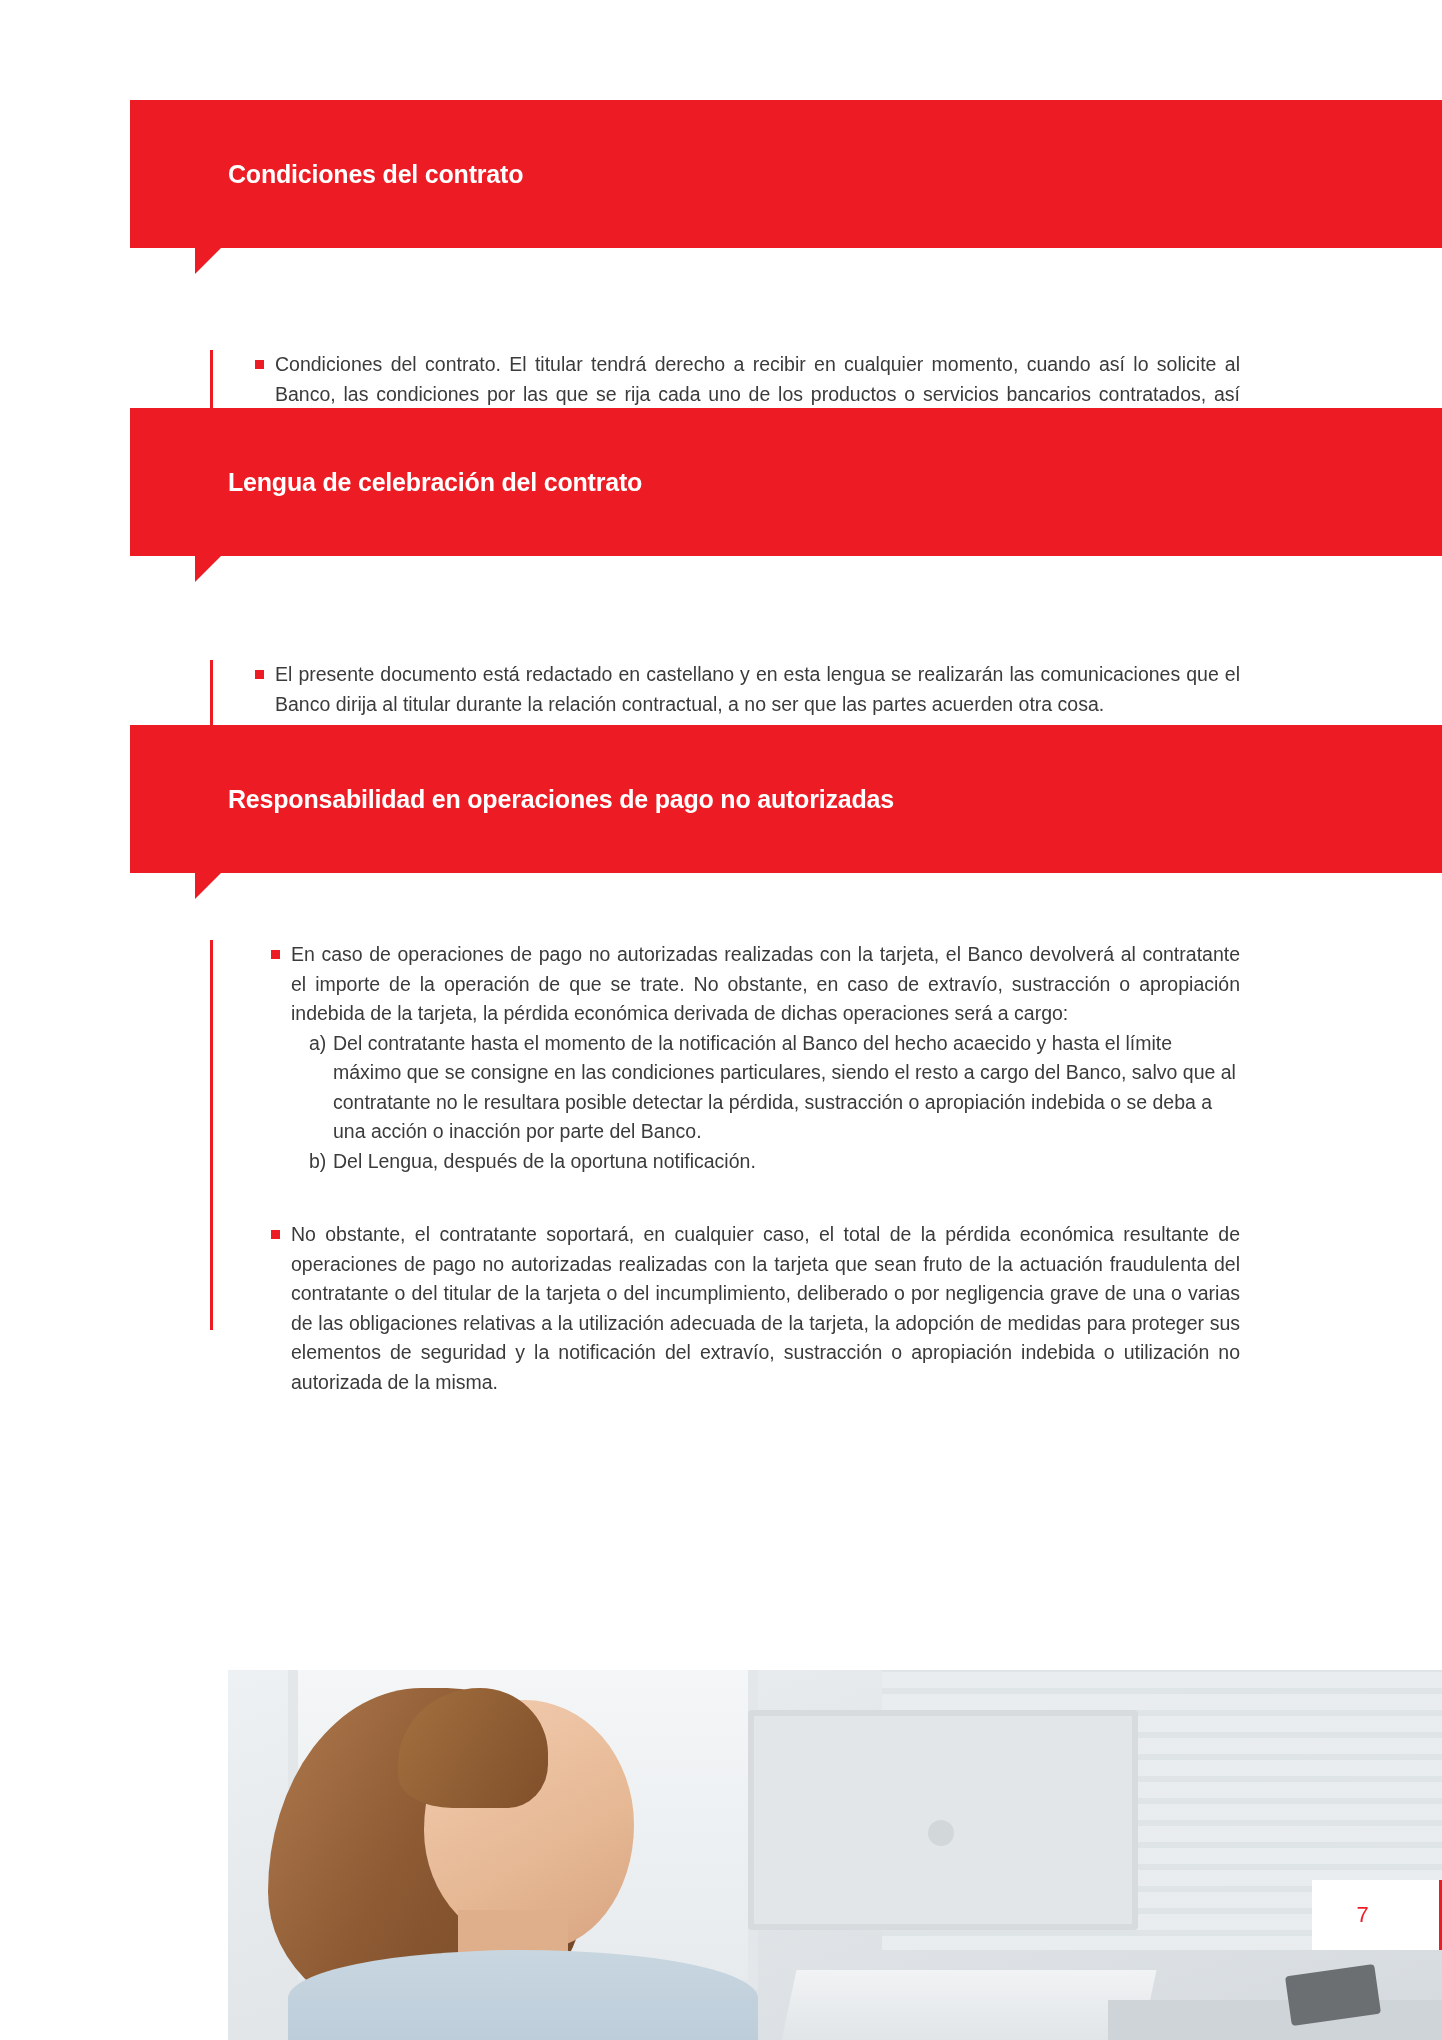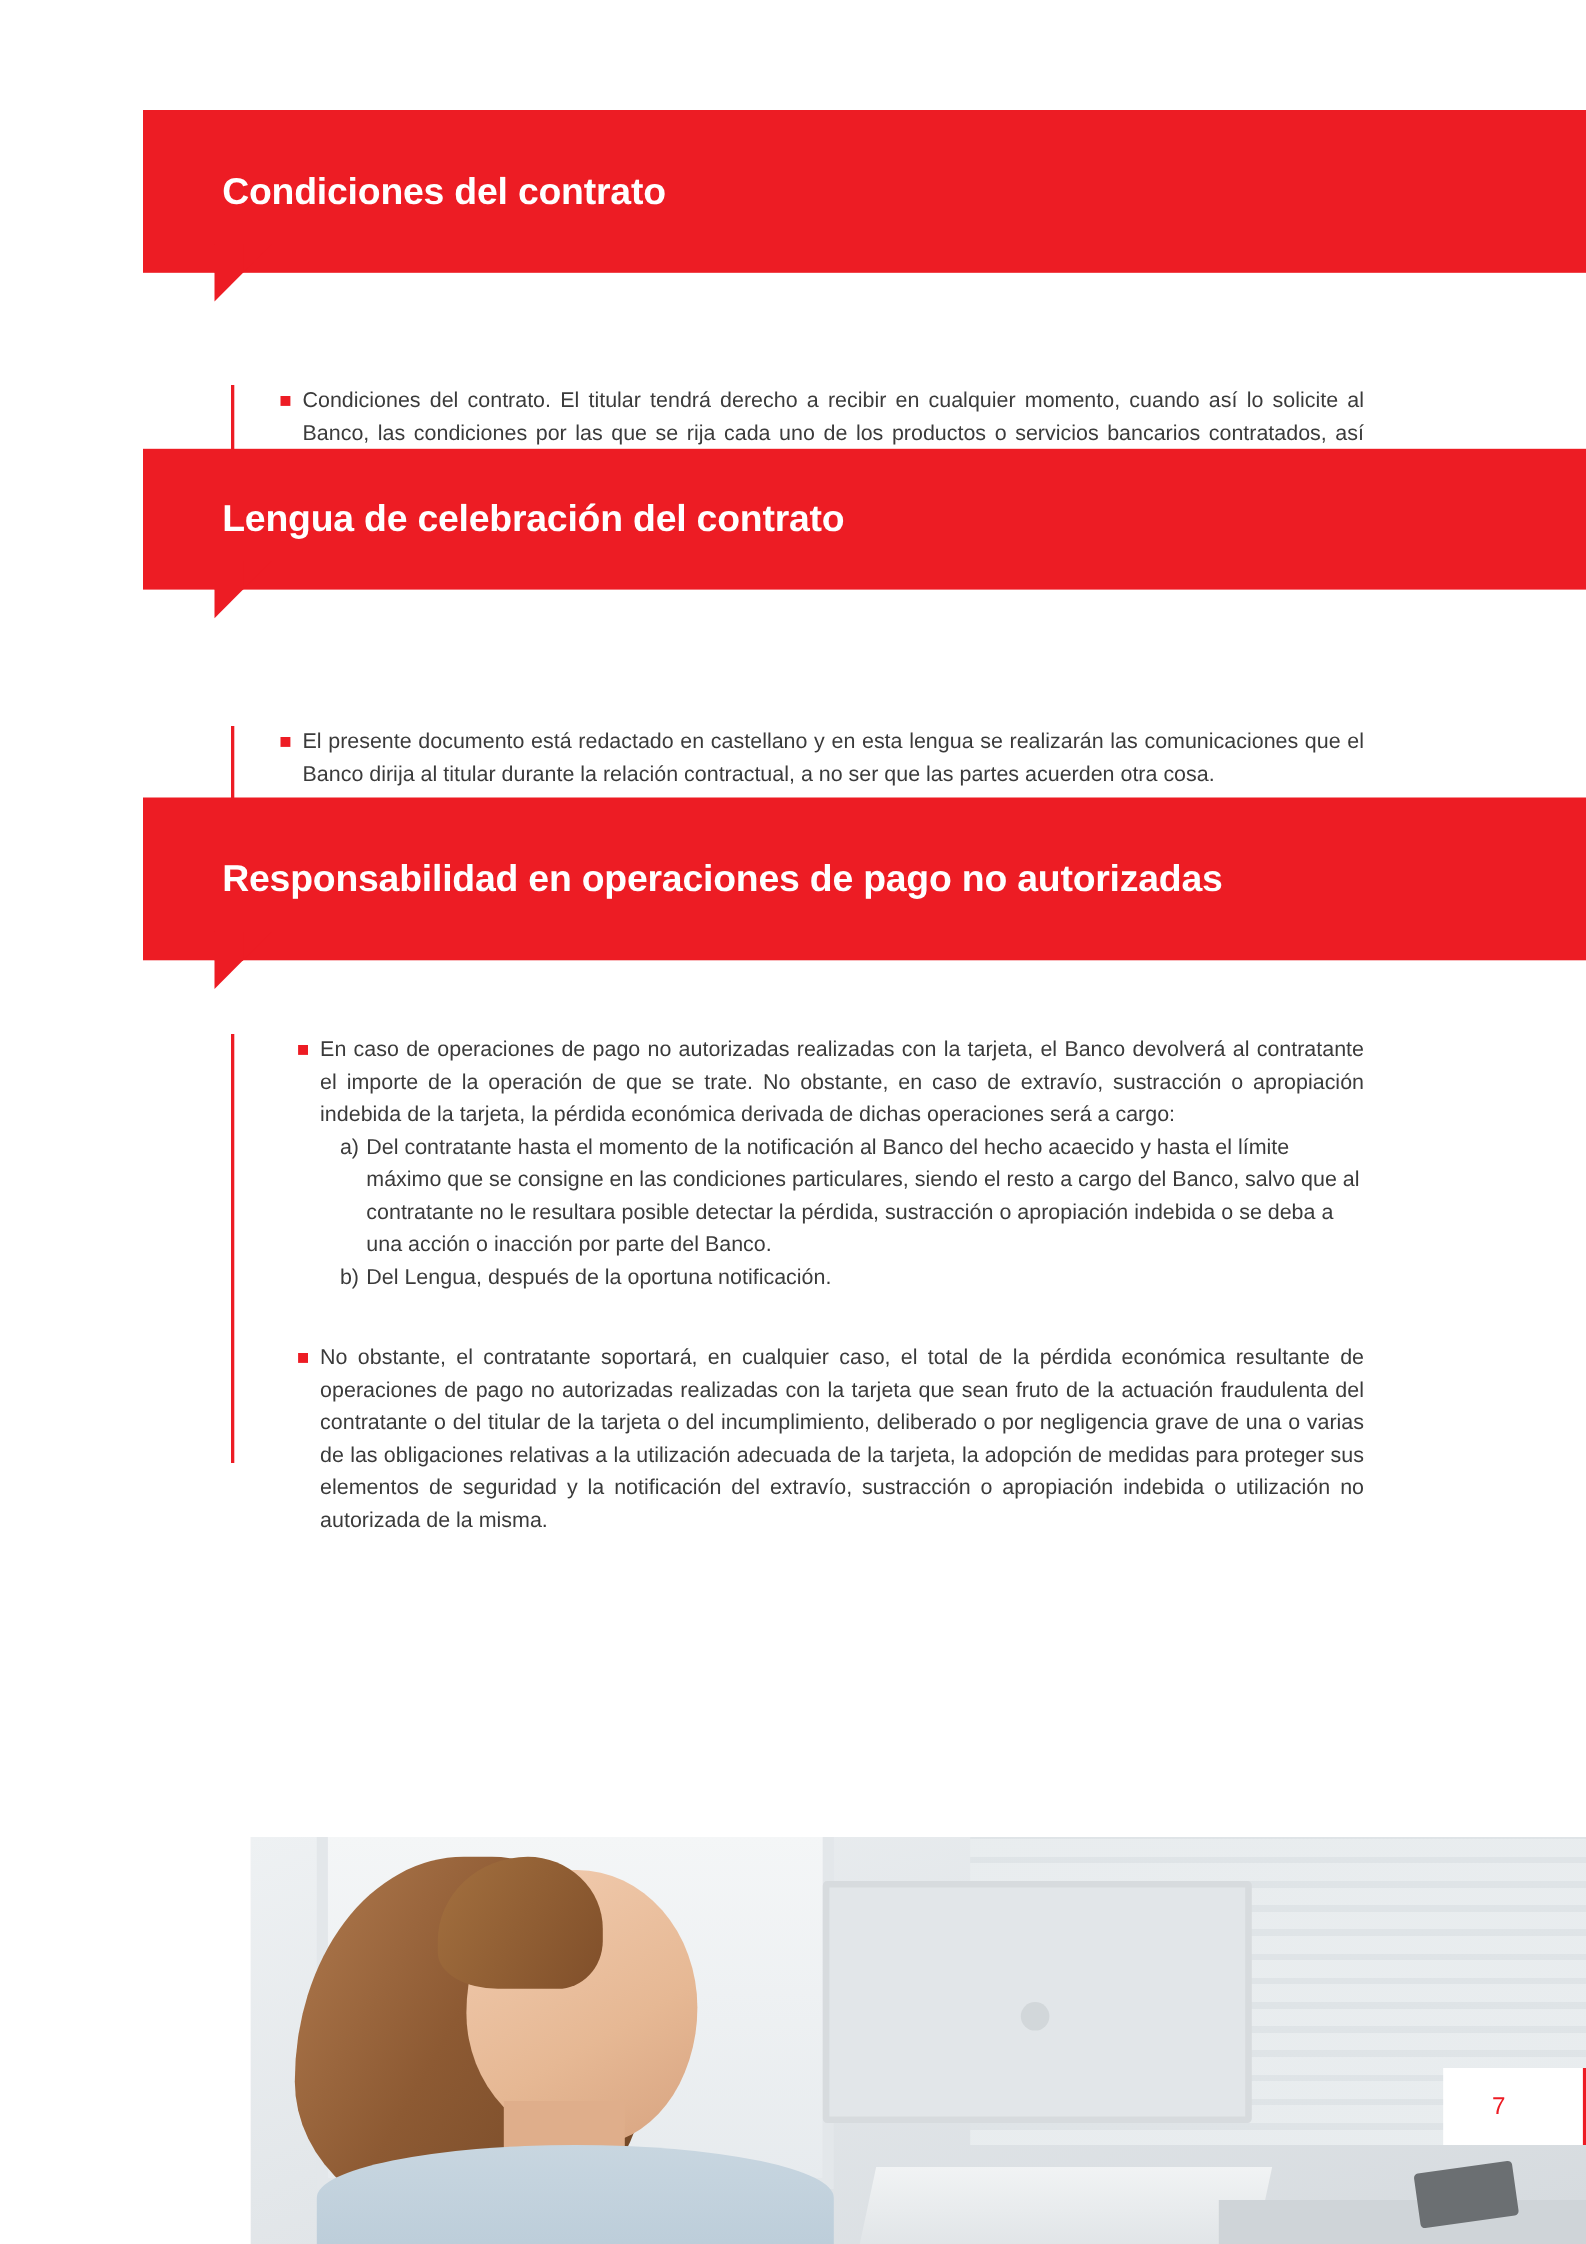--- a/index.html
+++ b/index.html
@@ -28,22 +28,22 @@
     left: 130px;
     width: 1312px;
     background: #ed1c24;
     display: flex;
     align-items: center;
   }
   .banner-title {
     color: #ffffff;
     font-weight: bold;
     letter-spacing: -0.2px;
-    margin-left: 72px;
-    font-size: 34px;
+    margin-left: 98px;
+    font-size: 25px;
     white-space: nowrap;
   }
   .banner-notch {
     position: absolute;
     bottom: -26px;
     left: 65px;
     width: 0;
     height: 0;
     border-left: 26px solid #ed1c24;
     border-top: 26px solid #ed1c24;
@@ -253,21 +253,21 @@
     <div class="banner-notch"></div>
   </div>
 
   <div class="block" style="top:350px; height:140px;">
     <div class="para">
       <span class="bullet"></span>
       <span>Condiciones del contrato. El titular tendrá derecho a recibir en cualquier momento, cuando así lo solicite al Banco, las condiciones por las que se rija cada uno de los productos o servicios bancarios contratados, así como la información exigida por la legislación aplicable en la materia, en papel o en cualquier otro soporte duradero.</span>
     </div>
   </div>
 
-  <div class="banner" style="top:408px; height:128px;">
+  <div class="banner" style="top:408px; height:148px;">
     <div class="banner-title">Lengua de celebración del contrato</div>
     <div class="banner-notch"></div>
   </div>
 
   <div class="block" style="top:660px; height:115px;">
     <div class="para">
       <span class="bullet"></span>
       <span>El presente documento está redactado en castellano y en esta lengua se realizarán las comunicaciones que el Banco dirija al titular durante la relación contractual, a no ser que las partes acuerden otra cosa.</span>
     </div>
   </div>

